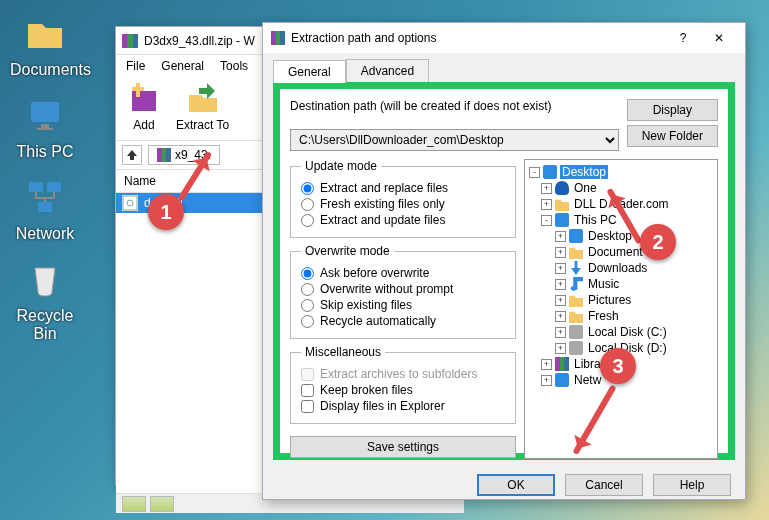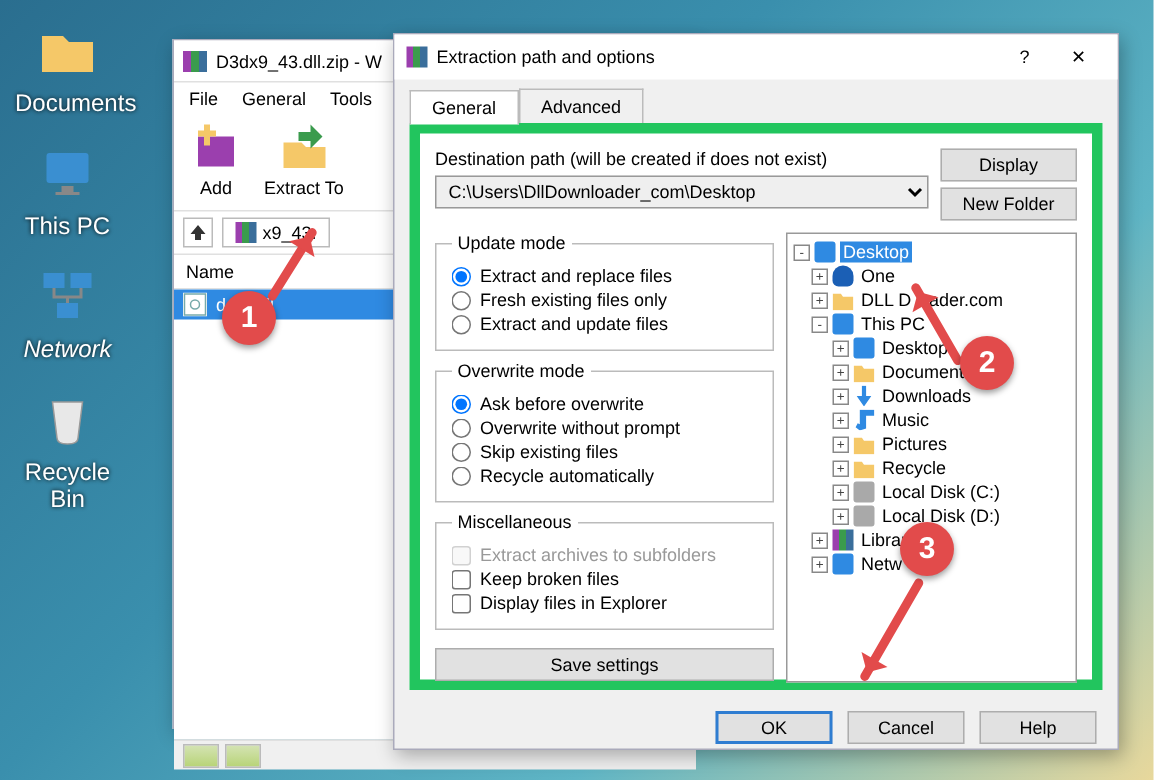--- a/index.html
+++ b/index.html
@@ -79,21 +79,21 @@
 
 <div id="desk-root">
     <div class="desktop-icon" style="top: 14px;"><svg class="ico" viewBox="0 0 40 40">
         <path class="folder-svg" d="M3 10h14l4 4h16v20H3z"></path>
       </svg><div class="lbl">Documents</div></div>
     <div class="desktop-icon" style="top: 96px;"><svg class="ico" viewBox="0 0 40 40">
         <rect x="6" y="6" width="28" height="20" fill="#3a8fd1" rx="2"></rect>
         <rect x="16" y="28" width="8" height="4" fill="#888"></rect>
         <rect x="12" y="32" width="16" height="2" fill="#888"></rect>
       </svg><div class="lbl">This PC</div></div>
-    <div class="desktop-icon" style="top: 178px; font-style: italic;"><svg class="ico" viewBox="0 0 40 40">
+    <div class="desktop-icon" style="top: 178px;"><svg class="ico" viewBox="0 0 40 40">
         <rect x="4" y="4" width="14" height="10" fill="#3a8fd1"></rect>
         <rect x="22" y="4" width="14" height="10" fill="#3a8fd1"></rect>
         <rect x="13" y="24" width="14" height="10" fill="#3a8fd1"></rect>
         <path d="M11 14v6h18v-6M20 20v4" stroke="#888" fill="none" stroke-width="2"></path>
       </svg><div class="lbl">Network</div></div>
     <div class="desktop-icon" style="top: 260px;"><svg class="ico" viewBox="0 0 40 40">
         <path d="M10 8h20l-3 24c0 3-3 4-7 4s-7-1-7-4z" fill="#e8e8e8" stroke="#999"></path>
       </svg><div class="lbl">Recycle Bin</div></div>
   </div>
 
@@ -159,21 +159,21 @@
       </div>
   </div>
   <div class="tabs">
     <div class="tab active">General</div>
     <div class="tab">Advanced</div>
   </div>
   <div class="tabpane">
     <div class="dest-row">
       <div class="dest-left">
         <div>Destination path (will be created if does not exist)</div>
-        <select class="combo" style="margin-top:4px">
+        <select class="combo" style="margin-top:16px">
           <option>C:\Users\DllDownloader_com\Desktop</option>
         </select>
       </div>
       <div class="dest-right">
         <div class="wbtn">Display</div>
         <div class="wbtn">New Folder</div>
       </div>
     </div>
     <div class="body-cols">
       <div class="col-left">
@@ -280,21 +280,21 @@
             <span class="tlabel">Music</span>
           </div>
           <div class="tree-node ind2">
             <span class="sq">+</span>
             <span class="tico folder"></span>
             <span class="tlabel">Pictures</span>
           </div>
           <div class="tree-node ind2">
             <span class="sq">+</span>
             <span class="tico folder"></span>
-            <span class="tlabel">Recycle</span>
+            <span class="tlabel">Fresh</span>
           </div>
           <div class="tree-node ind2">
             <span class="sq">+</span>
             <span class="tico disk"></span>
             <span class="tlabel">Local Disk (C:)</span>
           </div>
           <div class="tree-node ind2">
             <span class="sq">+</span>
             <span class="tico disk"></span>
             <span class="tlabel">Local Disk (D:)</span>

